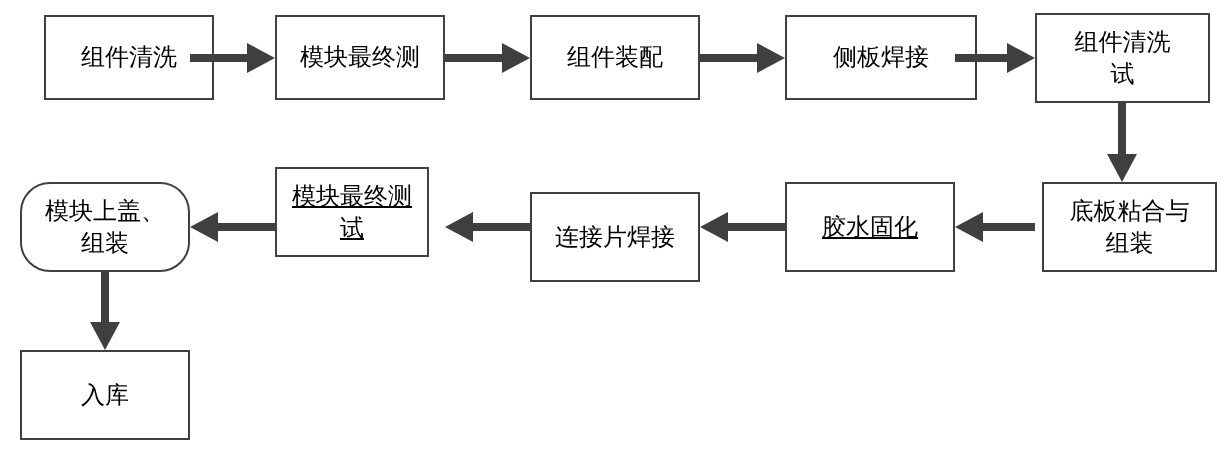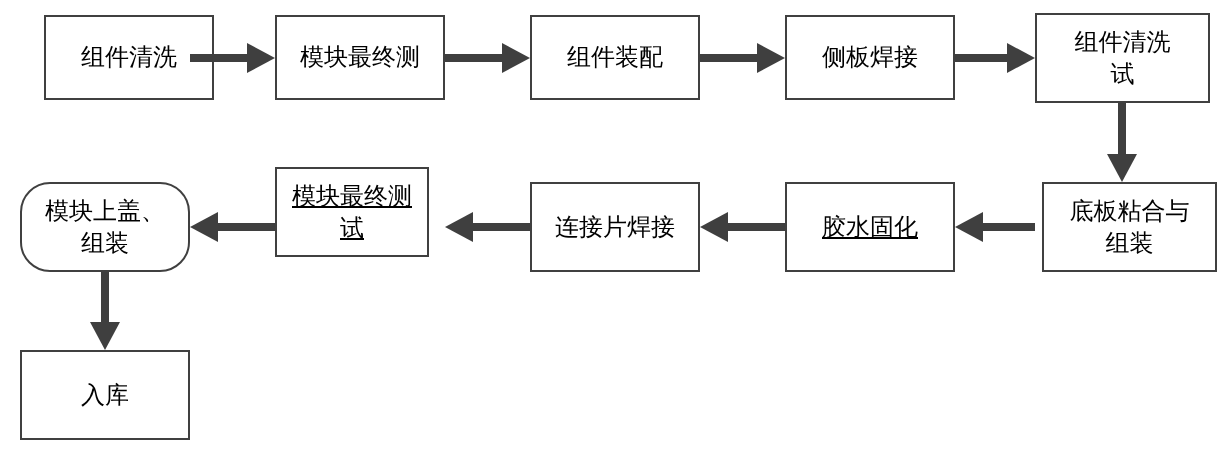--- a/index.html
+++ b/index.html
@@ -45,21 +45,21 @@
 <body>
 
 <div class="canvas">
 
   <div class="flow-box" style="left:20px; top:15px; width:170px; height:85px;margin-left:24px;">组件清洗</div>
 
   <div class="flow-box" style="left:275px; top:15px; width:170px; height:85px;">模块最终测</div>
 
   <div class="flow-box" style="left:530px; top:15px; width:170px; height:85px;">组件装配</div>
 
-  <div class="flow-box" style="left:785px; top:15px; width:170px; height:85px;">侧板焊接</div>
+  <div class="flow-box" style="left:785px; top:15px; width:192px; height:85px;">侧板焊接</div>
 
   <div class="flow-box" style="left:1035px; top:13px; width:175px; height:90px;">组件清洗
 试</div>
 
   <div class="arrow" style="left:190px; top:43px;">
     <svg width="85" height="30" viewBox="0 0 85 30">
       <rect x="0" y="11" width="57" height="8" fill="currentColor"></rect>
       <polygon points="57,0 85,15 57,30" fill="currentColor"></polygon>
     </svg>
   </div>
@@ -87,21 +87,21 @@
       <rect x="11" y="0" width="8" height="51" fill="currentColor"></rect>
       <polygon points="0,51 30,51 15,79" fill="currentColor"></polygon>
     </svg>
   </div>
 
   <div class="flow-box" style="left:1042px; top:182px; width:175px; height:90px;">底板粘合与
 组装</div>
 
   <div class="flow-box" style="left:785px; top:182px; width:170px; height:90px;text-decoration:underline;">胶水固化</div>
 
-  <div class="flow-box" style="left:530px; top:182px; width:170px; height:90px;">连接片焊接</div>
+  <div class="flow-box" style="left:530px; top:192px; width:170px; height:90px;">连接片焊接</div>
 
   <div class="flow-box" style="left:275px; top:167px; width:154px; height:90px;text-decoration:underline;">模块最终测
 试</div>
 
   <div class="flow-box" style="left:20px; top:182px; width:170px; height:90px;border-radius:30px;">模块上盖、
 组装</div>
 
   <div class="arrow" style="left:955px; top:212px;">
     <svg width="80" height="30" viewBox="0 0 80 30">
       <polygon points="28,0 0,15 28,30" fill="currentColor"></polygon>

